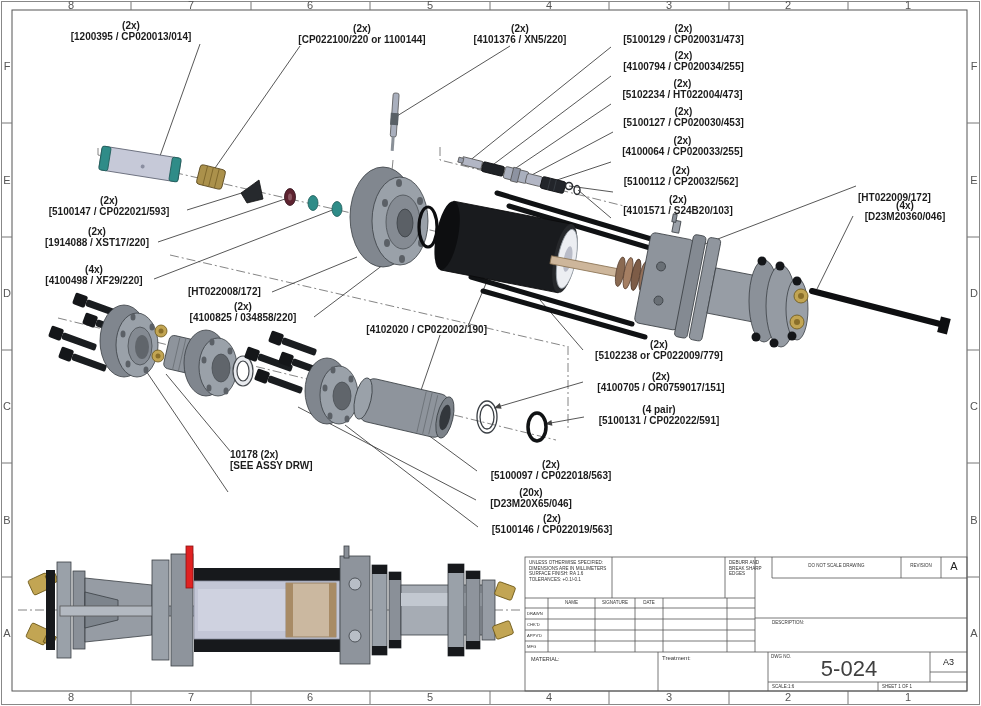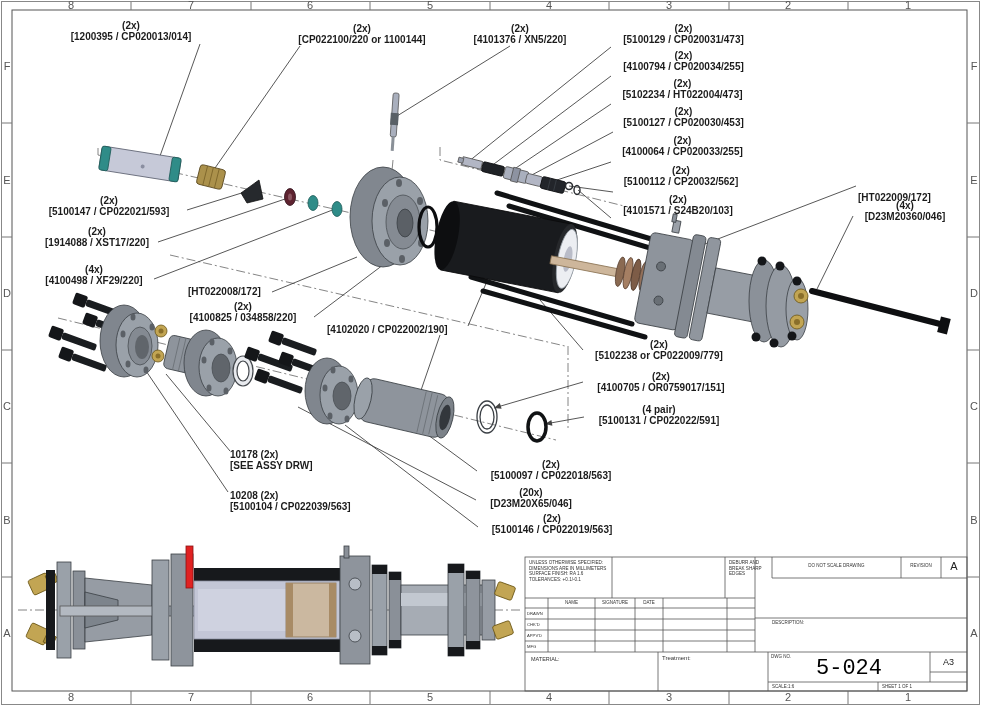--- a/index.html
+++ b/index.html
@@ -9,21 +9,21 @@
   .gridlab{position:absolute;transform:translateX(-50%);font-size:11px;color:#555;}
   .gridlab-v{position:absolute;transform:translate(-50%,-50%);font-size:11px;color:#555;}
   .co{position:absolute;font-size:10px;line-height:11px;color:#1c1c1c;text-align:center;font-weight:bold;}
   .co div{white-space:nowrap;}
   .co.left{text-align:left;}
   .tbx{position:absolute;color:#333;}
   .tb-note{font-size:4.6px;line-height:5.6px;}
   .tb-tiny{font-size:4.5px;}
   .tb-small{font-size:5.5px;}
   .tb-desc{font-size:12.5px;color:#222;}
-  .tb-dwg{font-size:22px;color:#000000;text-align:center;font-family:Liberation Mono, monospace;}
+  .tb-dwg{font-size:22px;color:#404040;text-align:center;}
   .tb-rev{font-size:11px;text-align:center;color:#222;}
   .tb-a3{font-size:9px;text-align:center;color:#222;}
   .logo{position:absolute;left:762px;top:579px;width:200px;text-align:center;}
   .logo-row{display:flex;align-items:center;justify-content:center;gap:2px;}
   .logo-word{font-size:25px;font-weight:bold;letter-spacing:1px;line-height:26px;}
   .logo-tag{font-size:5.4px;letter-spacing:2.1px;margin-top:1px;}
 </style>
 </head>
 <body>
 
@@ -505,43 +505,39 @@
       <div>[4100498 / XF29/220]</div>
     </div>
 <div class="co left" style="left:188px;top:286px;width:110px;">
       <div></div>
       <div>[HT022008/172]</div>
     </div>
 <div class="co" style="left:168px;top:301px;width:150px;">
       <div>(2x)</div>
       <div>[4100825 / 034858/220]</div>
     </div>
-<div class="co left" style="left:327px;top:324px;width:160px;">
+<div class="co left" style="left:327px;top:324px;width:160px;text-align:right;">
       <div></div>
       <div>[4102020 / CP022002/190]</div>
     </div>
 <div class="co" style="left:583px;top:339px;width:152px;">
       <div>(2x)</div>
       <div>[5102238 or CP022009/779]</div>
     </div>
 <div class="co" style="left:585px;top:371px;width:152px;">
       <div>(2x)</div>
       <div>[4100705 / OR0759017/151]</div>
     </div>
 <div class="co" style="left:585px;top:404px;width:148px;">
       <div>(4 pair)</div>
       <div>[5100131 / CP022022/591]</div>
     </div>
 <div class="co left" style="left:230px;top:449px;width:120px;">
       <div>10178 (2x)</div>
       <div>[SEE ASSY DRW]</div>
-    </div>
-<div class="co left" style="left:230px;top:490px;width:150px;">
-      <div>10208 (2x)</div>
-      <div>[5100104 / CP022039/563]</div>
     </div>
 <div class="co" style="left:476px;top:459px;width:150px;">
       <div>(2x)</div>
       <div>[5100097 / CP022018/563]</div>
     </div>
 <div class="co" style="left:476px;top:487px;width:110px;">
       <div>(20x)</div>
       <div>[D23M20X65/046]</div>
     </div>
 <div class="co" style="left:476px;top:513px;width:152px;">

